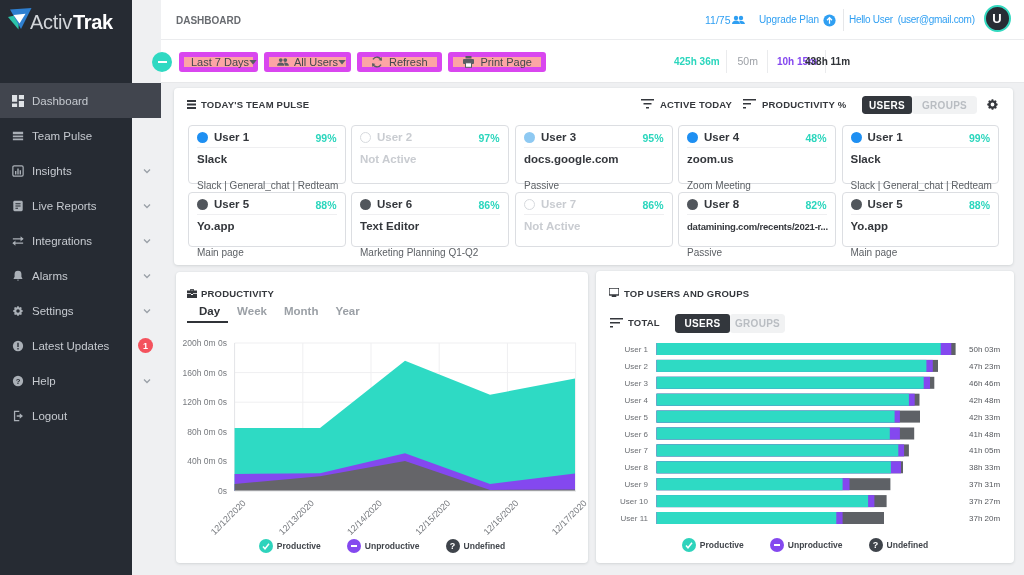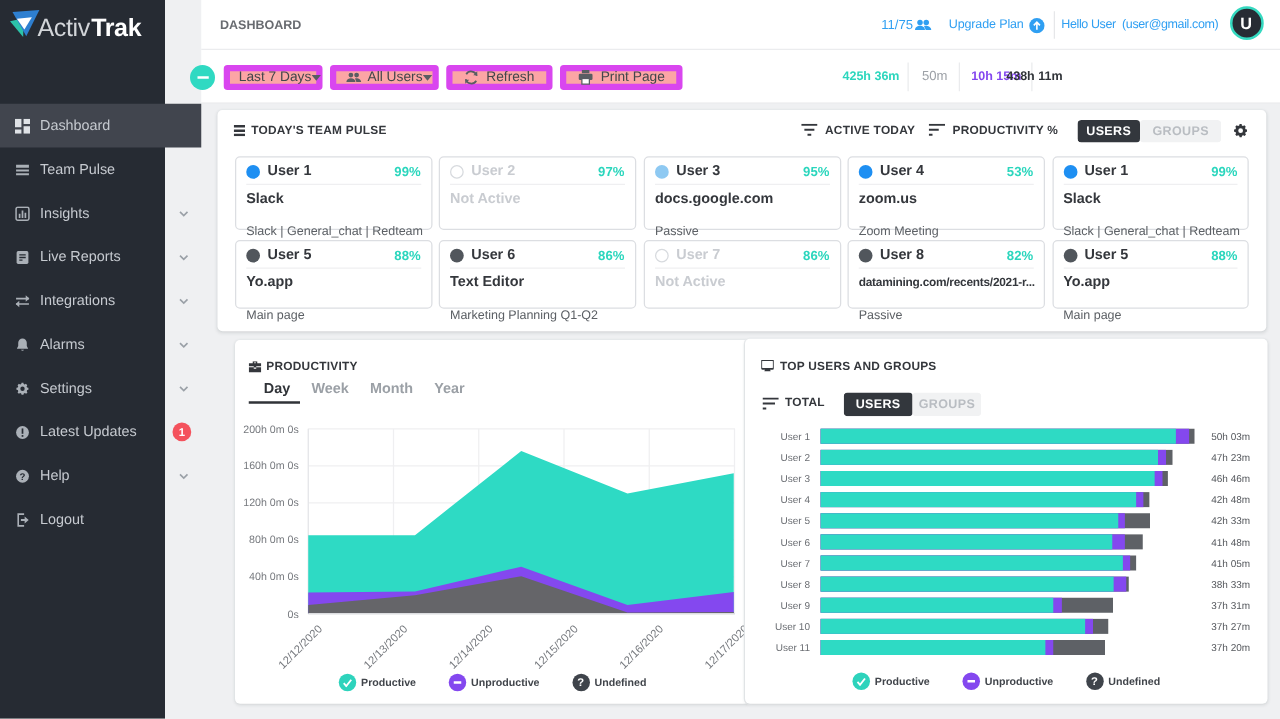--- a/index.html
+++ b/index.html
@@ -21,21 +21,21 @@
 .toolbar { position:absolute; left:161px; top:40px; width:863px; height:43px; background:#fff; border-bottom:1px solid #e7e8ea; }
 .collapse { position:absolute; left:152px; top:52px; width:20px; height:20px; border-radius:50%; background:#2fd9c2; z-index:9; display:flex; align-items:center; justify-content:center; }
 .collapse i { display:block; width:9px; height:2px; background:#fff; }
 .tb-left { position:absolute; left:18px; top:12px; display:flex; gap:6px; }
 .btn { white-space:nowrap; height:20px; background:#fca5a5; border:5px solid #d946ef; border-radius:3px; display:flex; align-items:center; padding:0 9px; font-size:11px; color:#42464c; }
 .btn svg { margin-right:6px; flex:none; }
 .dl-btn { background:#36a5f2; border-radius:3px; color:#fff; font-size:11px; display:flex; align-items:center; justify-content:center; }
 
 .card { position:absolute; background:#fff; border-radius:4px; box-shadow:0 1px 3px rgba(40,44,50,.13), 0 0 0 1px #eceef0; }
 #pulse { left:174px; top:88px; width:839px; height:177px; }
-#prod  { left:176px; top:272px; width:412px; height:291px;margin-left:12px; }
+#prod  { left:176px; top:272px; width:412px; height:291px; }
 #topu  { left:596px; top:271px; width:418px; height:292px; }
 .ph-title { position:absolute; font-size:9.5px; font-weight:bold; letter-spacing:.2px; color:#34373c; }
 
 .uc { position:absolute; width:157px; height:59px; border:1px solid #dcdee2; border-radius:4px; background:#fff; }
 .uc .hd { position:absolute; left:8px; right:8px; top:0; height:22px; border-bottom:1px solid #efeff1; }
 .uc .dot { position:absolute; left:0px; top:6px; width:11px; height:11px; border-radius:50%; }
 .uc .nm { position:absolute; left:17px; top:5px; font-size:11.5px; font-weight:bold; color:#34373c; }
 .uc .pc { position:absolute; right:0; top:5.5px; font-size:10.5px; font-weight:bold; color:#2bd6bd; }
 .uc .app { position:absolute; left:8px; top:27px; font-size:11.5px; font-weight:bold; color:#34373c; white-space:nowrap; overflow:hidden; text-overflow:ellipsis; right:6px; }
 .uc .sub { position:absolute; left:8px; top:54px; font-size:10px; color:#5c6065; white-space:nowrap; }
@@ -216,21 +216,21 @@
           <span class="nm">User 3</span>
           <span class="pc">95%</span>
         </div>
         <div class="app">docs.google.com</div>
         <div class="sub">Passive</div>
       </div>
     <div class="uc" style="left:504px;top:37px;width:157.5px">
         <div class="hd">
           <span class="dot" style="background:#1e8ff2"></span>
           <span class="nm">User 4</span>
-          <span class="pc">53%</span>
+          <span class="pc">48%</span>
         </div>
         <div class="app">zoom.us</div>
         <div class="sub">Zoom Meeting</div>
       </div>
     <div class="uc" style="left:667.5px;top:37px;width:157.5px">
         <div class="hd">
           <span class="dot" style="background:#1e8ff2"></span>
           <span class="nm">User 1</span>
           <span class="pc">99%</span>
         </div>

